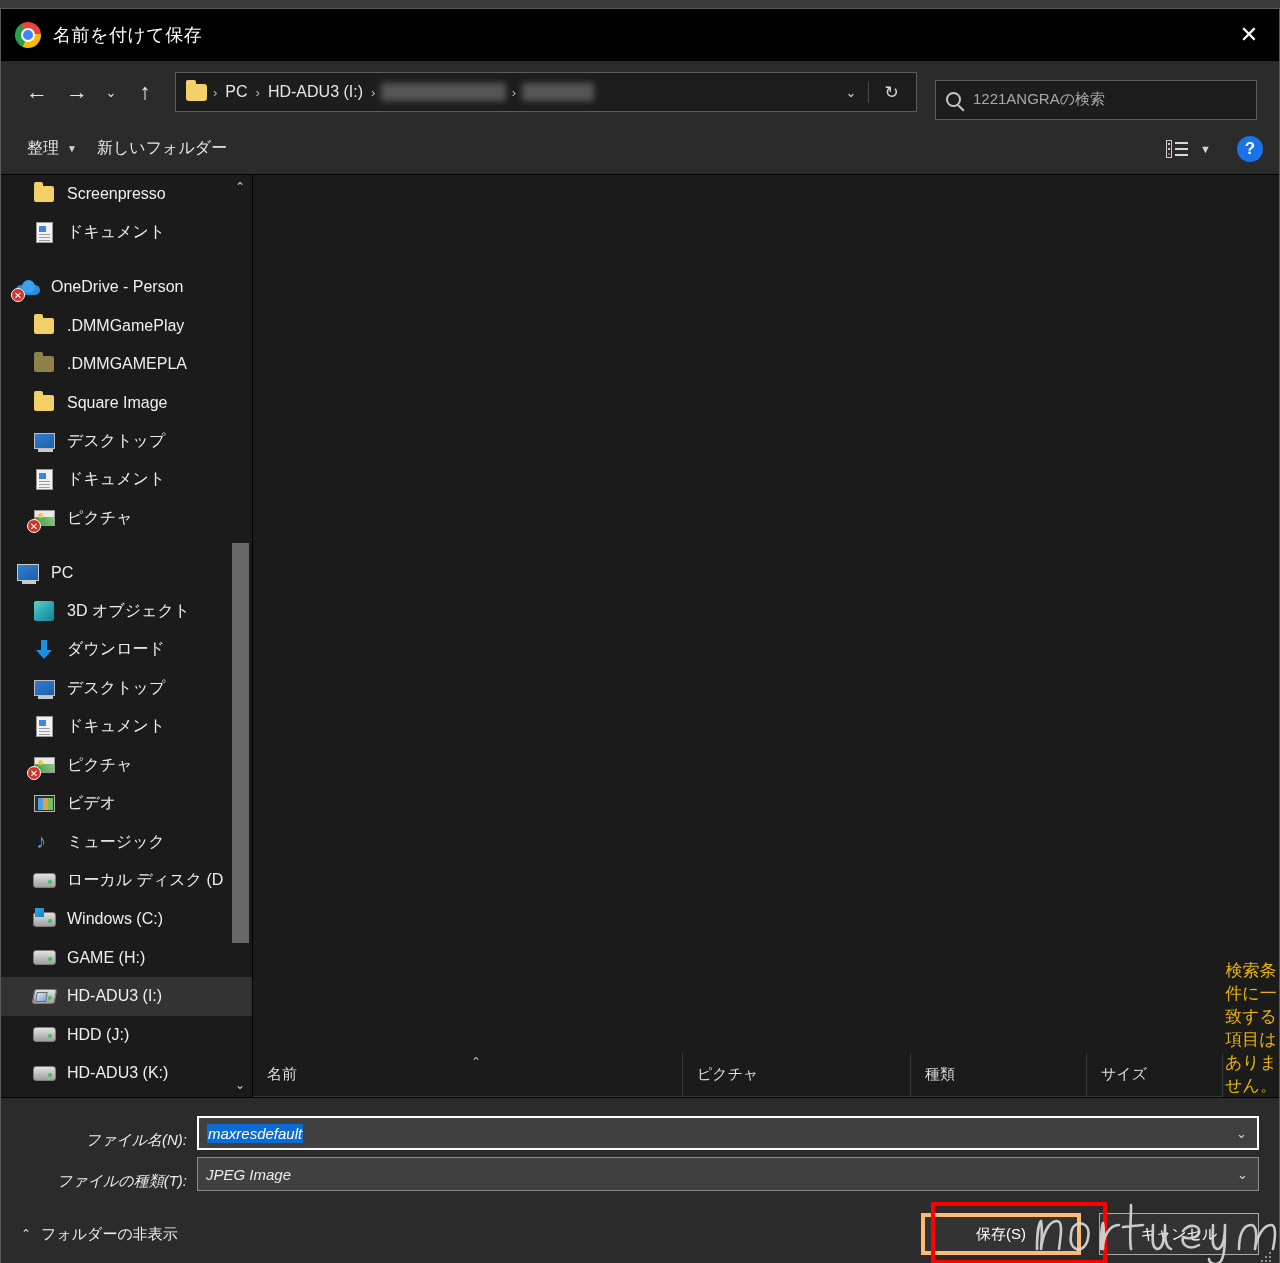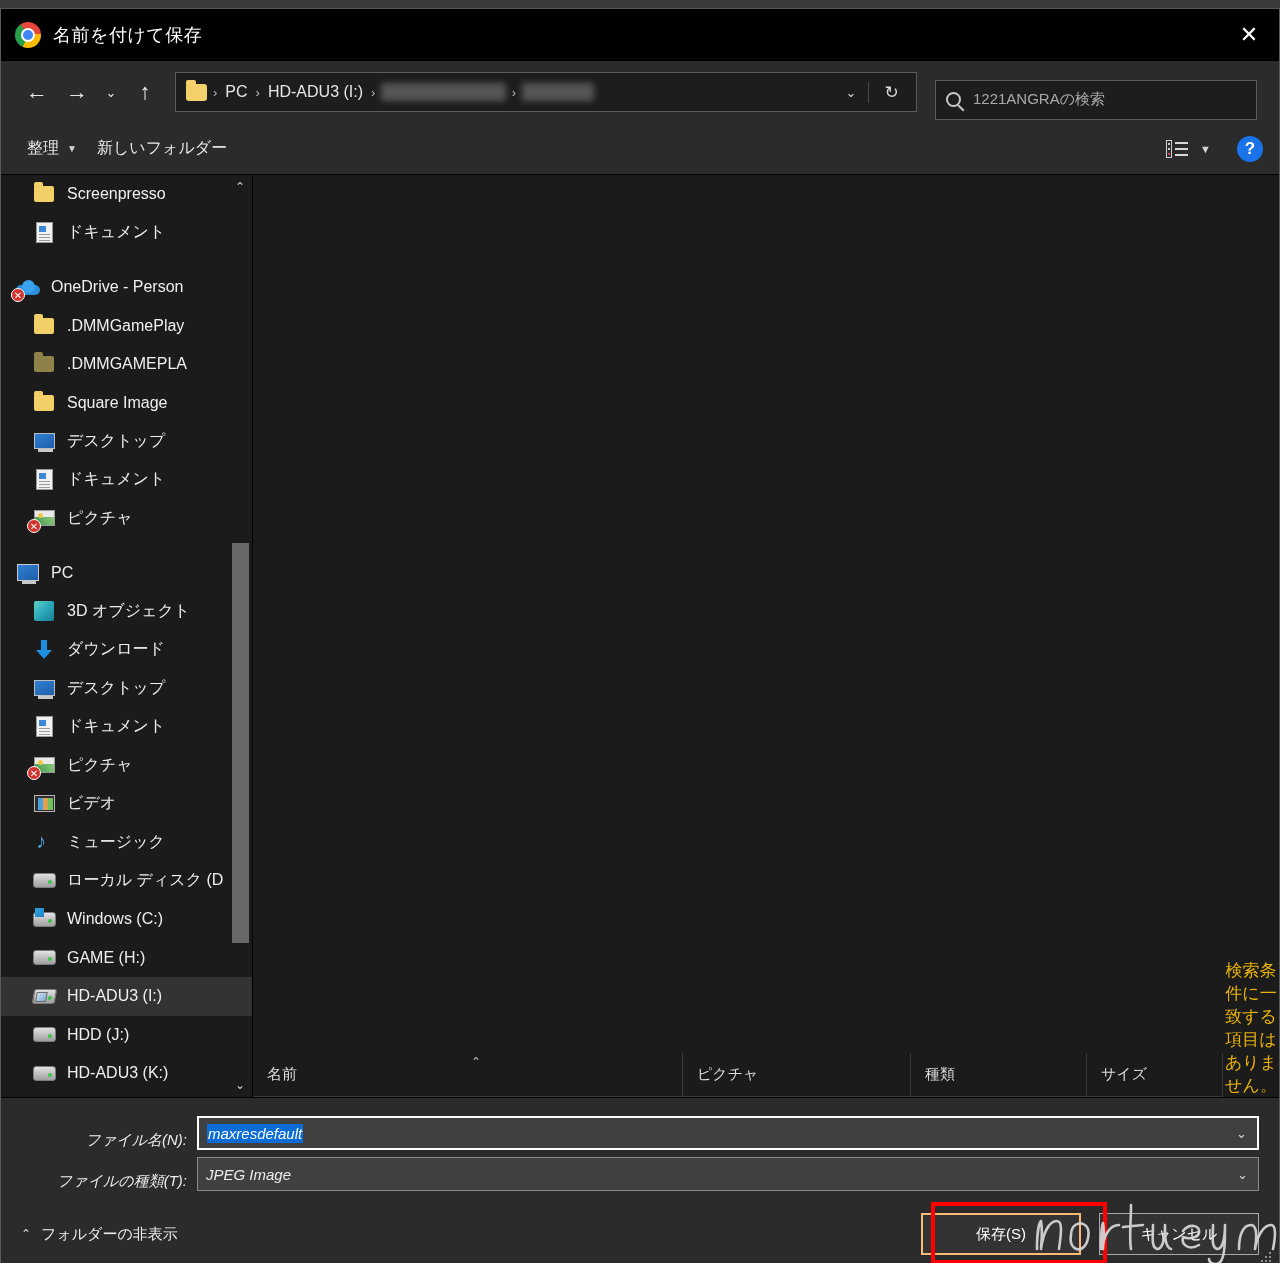--- a/index.html
+++ b/index.html
@@ -189,21 +189,21 @@
   .field-val { font-size: 15px; color:#ededed; }
   .field-val.selected { background:#0a6cd4; color:#ffffff; padding: 1px 1px; }
   .field-caret { position:absolute; right:10px; font-size: 13px; color:#d8d8d8; cursor:pointer; }
 
   .buttons-row { height: 72px; display:flex; align-items:center; padding: 0 20px; position:relative; }
   .hide-folders { display:flex; align-items:center; font-size: 15px; color:#ededed; cursor:pointer; }
   .hide-caret { font-size: 12px; margin-right: 10px; color:#d9d9d9; }
   .btn-spacer { flex:1 1 auto; }
   .dlg-btn { width: 160px; height: 42px; background:#333333; border:1px solid #a9a9a9;
      color:#ffffff; font-size:15px; display:flex; align-items:center; justify-content:center; cursor:pointer; }
-  .dlg-btn.primary { border:2px solid #fdba74; }
+  .dlg-btn.primary { border:4px solid #fdba74; }
   .btn-gap { width: 18px; }
   .highlight-box { position:absolute; left: 930px; top: 4px; width: 176px; height: 62px;
      border: 4px solid #ff0000; pointer-events:none; }
   .resizer { position:absolute; right: 8px; bottom: 8px; width: 12px; height: 12px; }
   .resizer i { position:absolute; width:2px; height:2px; background:#8f8f8f; }
 
   .watermark { position:absolute; left: 1030px; top: 1188px; width: 250px; height: 70px;
      pointer-events:none; z-index: 50; }
 </style>
 </head>

